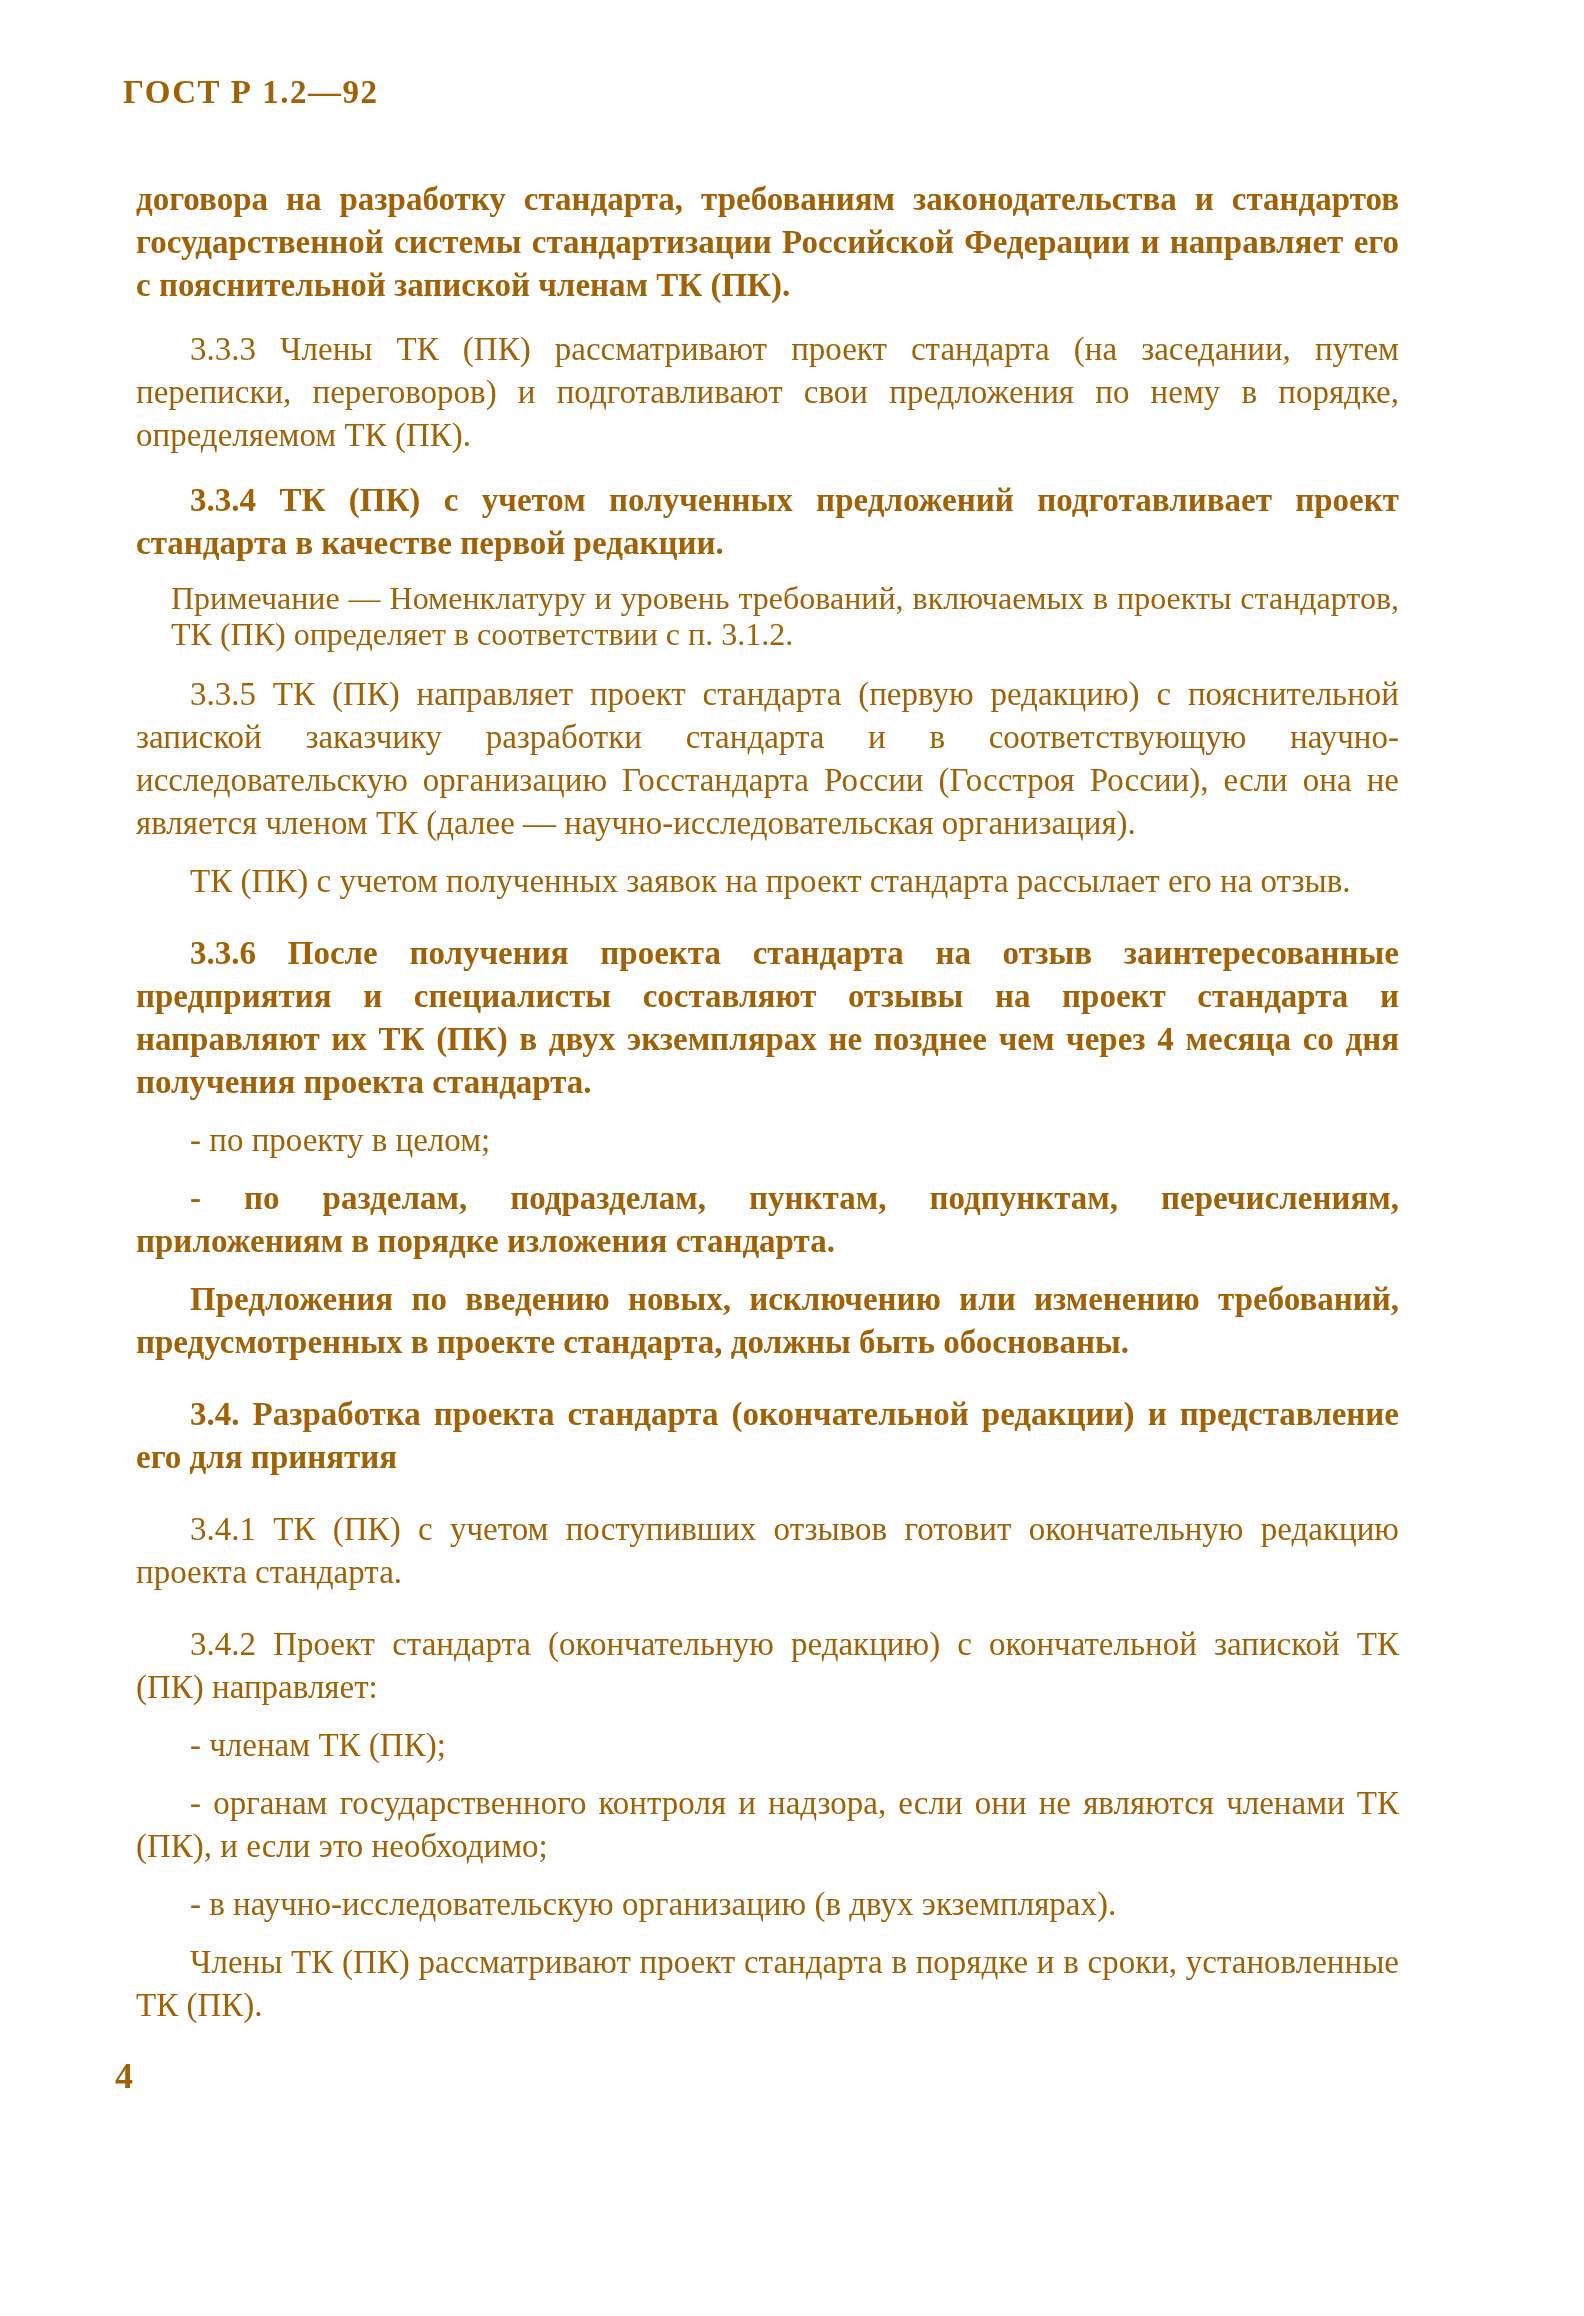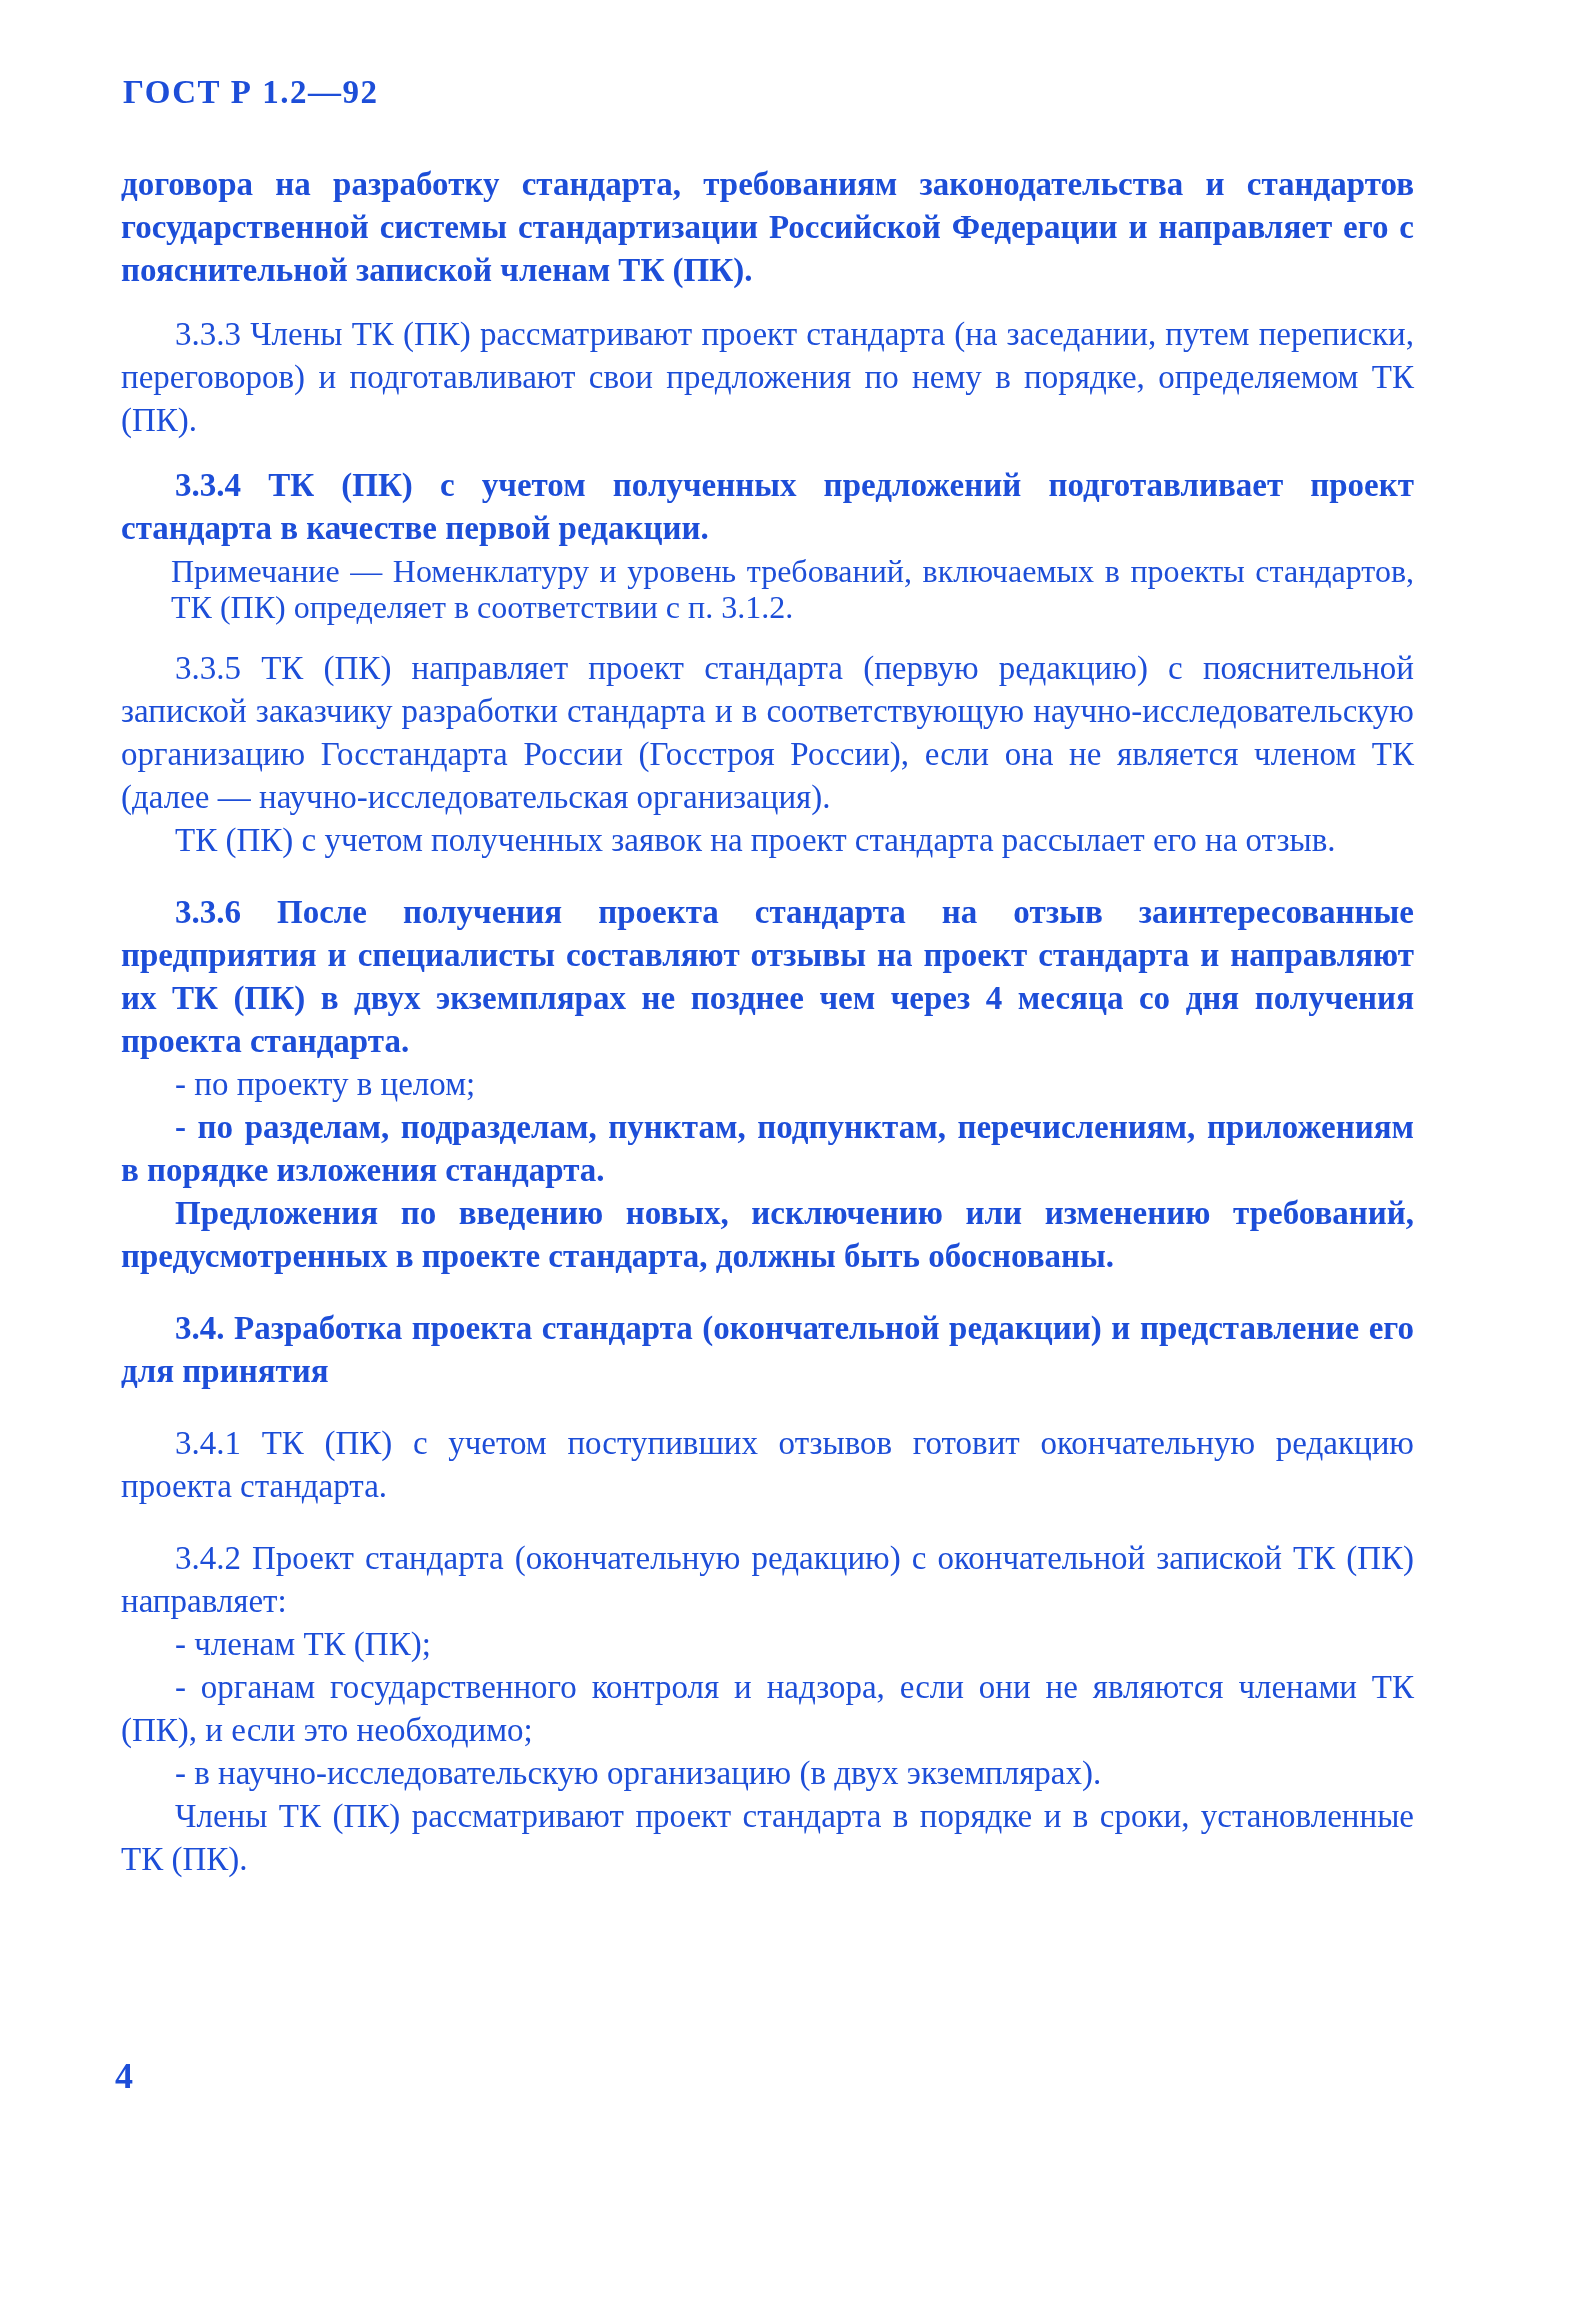--- a/index.html
+++ b/index.html
@@ -6,21 +6,21 @@
     margin: 0;
     padding: 0;
     background: #ffffff;
   }
   .page {
     position: relative;
     width: 1585px;
     height: 2316px;
     background: #ffffff;
     font-family: "Liberation Serif", serif;
-    color: #1d4ed8;
+    color: #a16207;
     overflow: hidden;
   }
   .doc-header {
     position: absolute;
     left: 123px;
     top: 74px;
     font-size: 33px;
     font-weight: bold;
     letter-spacing: 1.5px;
     white-space: nowrap;
@@ -28,21 +28,21 @@
   .doc-body {
     position: absolute;
     left: 121px;
     top: 163px;
     width: 1293px;
     font-size: 33px;
     line-height: 43px;
     text-align: justify;
   }
   .doc-body p {
-    margin: 0;
+    margin: 15px;
     text-indent: 54px;
   }
   .doc-body p.noindent { text-indent: 0; }
   .doc-body p.sp   { margin-top: 21.3px; }
   .doc-body p.sp-lg{ margin-top: 29px; }
   .doc-body p.bold { font-weight: bold; }
   .doc-body p.note {
     font-size: 32px;
     line-height: 36px;
     margin-left: 50px;

